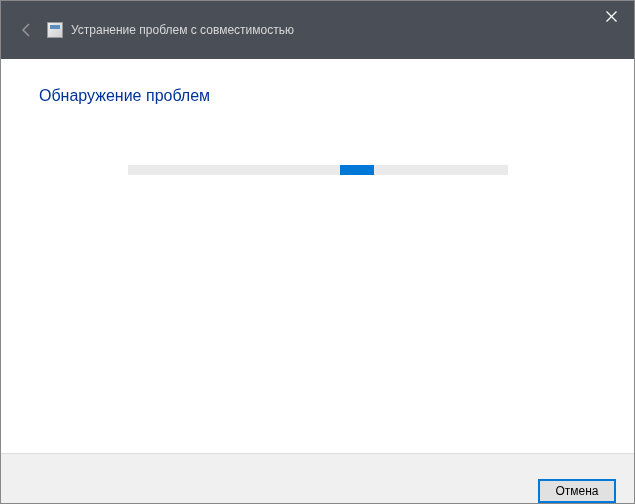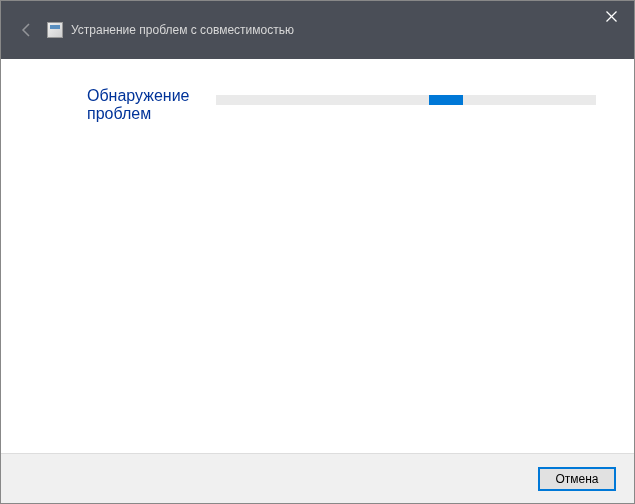--- a/index.html
+++ b/index.html
@@ -90,22 +90,21 @@
       width: 11px;
       height: 11px;
       stroke: #ffffff;
       stroke-width: 1.2;
     }
     .content-area {
       flex: 1;
       background: #ffffff;
       padding: 28px 38px 0 38px;
       display: flex;
-      flex-direction: row;
-      margin-left: 48px;
+      flex-direction: column;
     }
     .heading {
       font-size: 16px;
       color: #003399;
       font-weight: 400;
       margin-bottom: 52px;
     }
     .progress-container {
       display: flex;
       justify-content: center;
@@ -124,21 +123,21 @@
       left: 56%;
       width: 34px;
       height: 100%;
       background: #0078d7;
     }
     .footer {
       height: 50px;
       background: #f0f0f0;
       border-top: 1px solid #ddd;
       display: flex;
-      align-items: center;
+      align-items: flex-end;
       justify-content: flex-end;
       padding: 0 18px;
     }
     .cancel-btn {
       min-width: 78px;
       height: 24px;
       background: #e1e1e1;
       border: 2px solid #0078d7;
       font-size: 12px;
       font-family: inherit;

